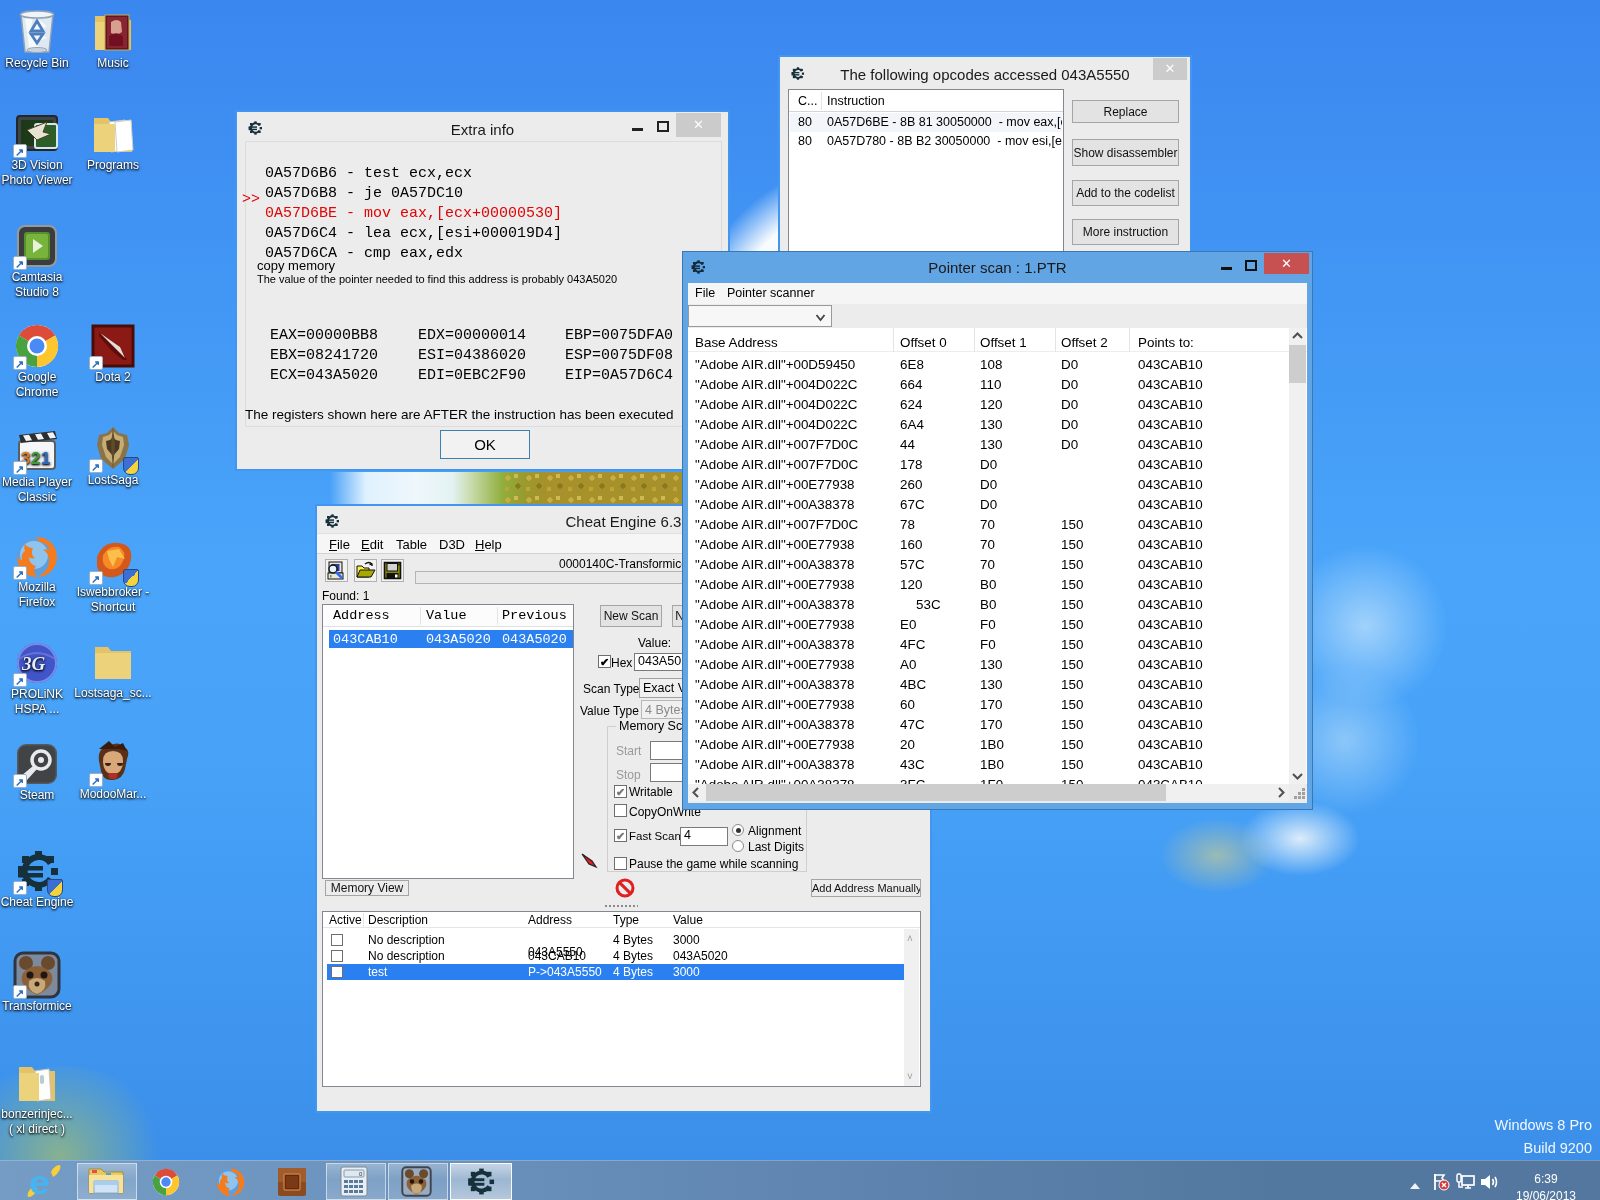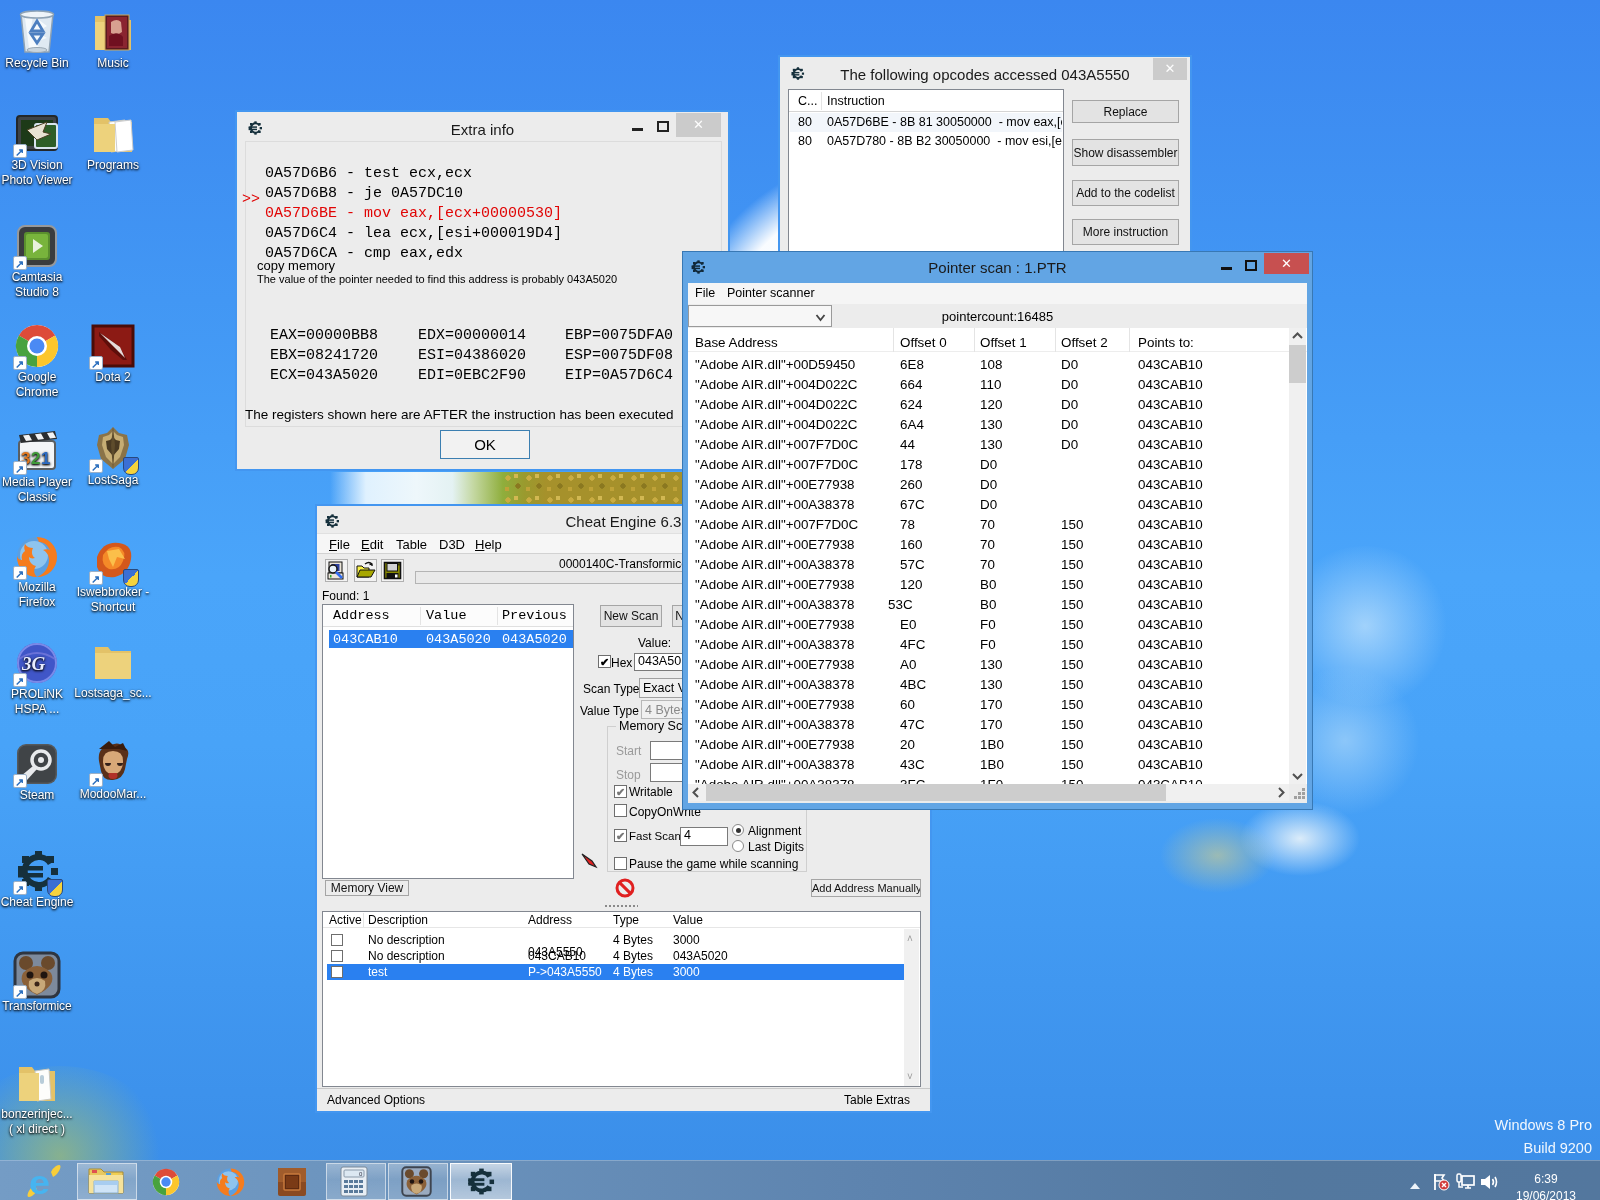--- a/index.html
+++ b/index.html
@@ -481,24 +481,20 @@
    <span class="lbl" style="left:41px;top:1px;">test</span>
    <span class="lbl" style="left:201px;top:1px;">P-&gt;043A5550</span>
    <span class="lbl" style="left:286px;top:1px;">4 Bytes</span>
    <span class="lbl" style="left:346px;top:1px;">3000</span>
   </div>
   <div style="position:absolute;right:1px;top:17px;width:15px;height:157px;background:#f0f0f0;">
    <div style="position:absolute;left:3px;top:4px;color:#9a9a9a;font-size:10px;">˄</div>
    <div style="position:absolute;left:3px;bottom:4px;color:#9a9a9a;font-size:10px;">˅</div>
   </div>
  </div>
- <div style="position:absolute;left:0px;top:582px;width:613px;height:23px;border-top:1px solid #c8c8c8;">
-  <span class="lbl" style="left:10px;top:4px;">Advanced Options</span>
-  <span class="lbl" style="left:527px;top:4px;">Table Extras</span>
- </div>
 </div>
 
 <div id="w-ptr" style="position:absolute;left:683px;top:252px;width:629px;height:557px;background:#62a5e4;box-shadow:0 0 0 1px #3878b4;z-index:40;font-size:13px;">
  <div style="position:absolute;left:7px;top:6px;"><svg width="16" height="18" viewBox="0 0 48 48">
   <g fill="none" stroke="#11293a" stroke-width="6">
           <path d="M37.5 16.5 A14 14 0 1 0 37.5 31.5"></path>
         </g>
   <g fill="#11293a">
           <rect x="22" y="4" width="7" height="7"></rect>
           <rect x="22" y="37" width="7" height="7"></rect>
@@ -519,21 +515,20 @@
  <div style="position:absolute;left:5px;top:31px;width:619px;height:520px;background:#ececec;">
   <div style="position:absolute;left:0;top:0;width:100%;height:21px;background:#f5f5f5;font-size:12.5px;">
    <span style="position:absolute;left:7px;top:3px;">File</span>
    <span style="position:absolute;left:39px;top:3px;">Pointer scanner</span>
   </div>
   <div style="position:absolute;left:0;top:22px;width:144px;height:22px;background:#f7f7f7;border:1px solid #9a9a9a;">
    <svg width="11" height="11" style="position:absolute;right:5px;top:6px;" viewBox="0 0 11 11">
           <path d="M1.5 3 L5.5 8 L9.5 3" stroke="#444" stroke-width="1.8" fill="none"></path>
         </svg>
   </div>
-  <div style="position:absolute;left:0;top:26px;width:100%;text-align:center;">pointercount:16485</div>
 
   <div id="ptable" style="position:absolute;left:0;top:45px;width:619px;height:473px;background:#fff;font-size:13.4px;">
    <div style="position:absolute;left:0;top:0;width:100%;height:24px;border-bottom:1px solid #ededed;">
     <span style="position:absolute;left:7px;top:7px;">Base Address</span>
     <span style="position:absolute;left:212px;top:7px;">Offset 0</span>
     <span style="position:absolute;left:292px;top:7px;">Offset 1</span>
     <span style="position:absolute;left:373px;top:7px;">Offset 2</span>
     <span style="position:absolute;left:450px;top:7px;">Points to:</span>
     <div class="hsep" style="left:205px;top:0;height:24px;"></div>
     <div class="hsep" style="left:286px;top:0;height:24px;"></div>
@@ -617,21 +612,21 @@
           </div>
    <div style="position:absolute;left:0;top:246px;width:601px;height:20px;overflow:hidden;">
             <span style="position:absolute;left:7px;top:3px;">"Adobe AIR.dll"+00E77938</span>
             <span style="position:absolute;left:212px;top:3px;">120</span>
             <span style="position:absolute;left:292px;top:3px;">B0</span>
             <span style="position:absolute;left:373px;top:3px;">150</span>
             <span style="position:absolute;left:450px;top:3px;">043CAB10</span>
           </div>
    <div style="position:absolute;left:0;top:266px;width:601px;height:20px;overflow:hidden;">
             <span style="position:absolute;left:7px;top:3px;">"Adobe AIR.dll"+00A38378</span>
-            <span style="position:absolute;left:200px;top:3px;">53C</span>
+            <span style="position:absolute;left:228px;top:3px;">53C</span>
             <span style="position:absolute;left:292px;top:3px;">B0</span>
             <span style="position:absolute;left:373px;top:3px;">150</span>
             <span style="position:absolute;left:450px;top:3px;">043CAB10</span>
           </div>
    <div style="position:absolute;left:0;top:286px;width:601px;height:20px;overflow:hidden;">
             <span style="position:absolute;left:7px;top:3px;">"Adobe AIR.dll"+00E77938</span>
             <span style="position:absolute;left:212px;top:3px;">E0</span>
             <span style="position:absolute;left:292px;top:3px;">F0</span>
             <span style="position:absolute;left:373px;top:3px;">150</span>
             <span style="position:absolute;left:450px;top:3px;">043CAB10</span>

